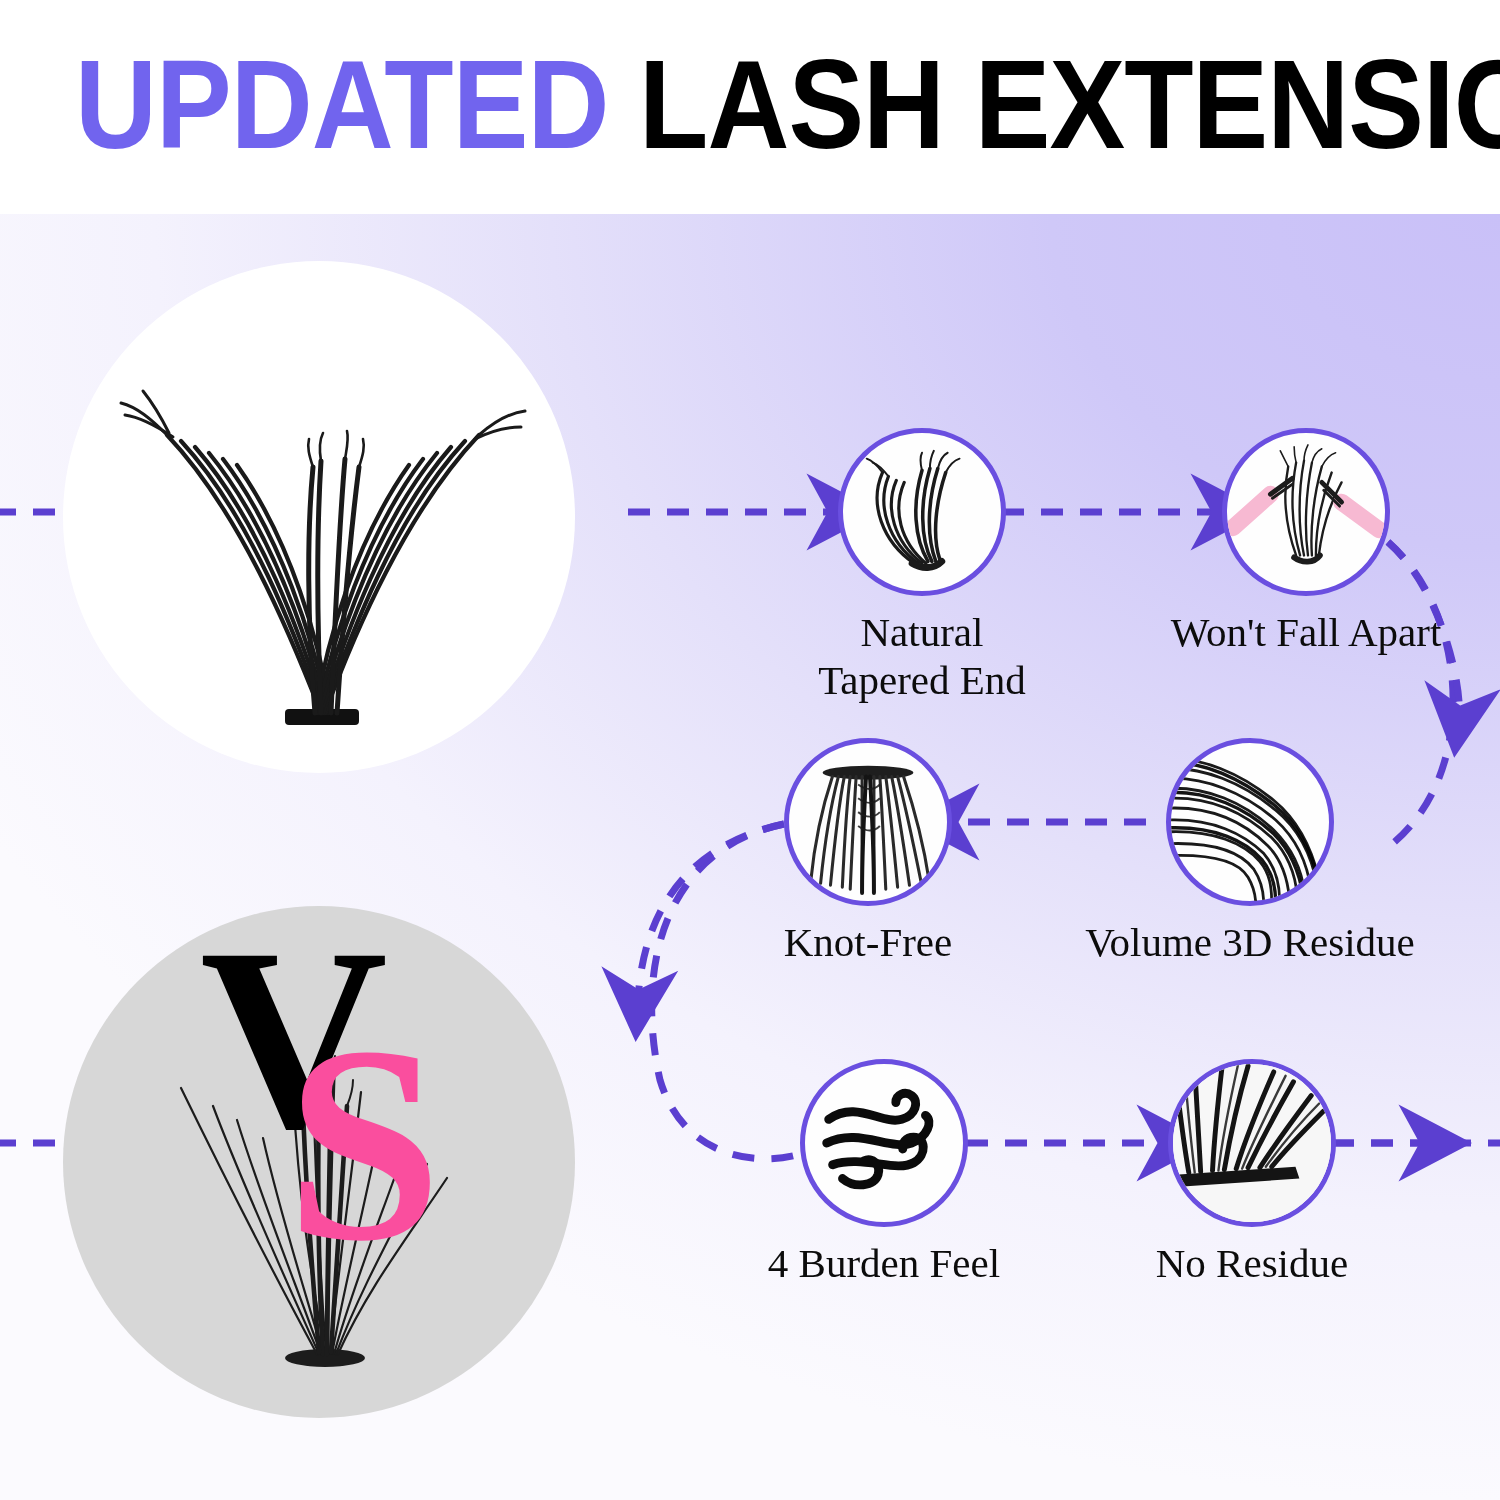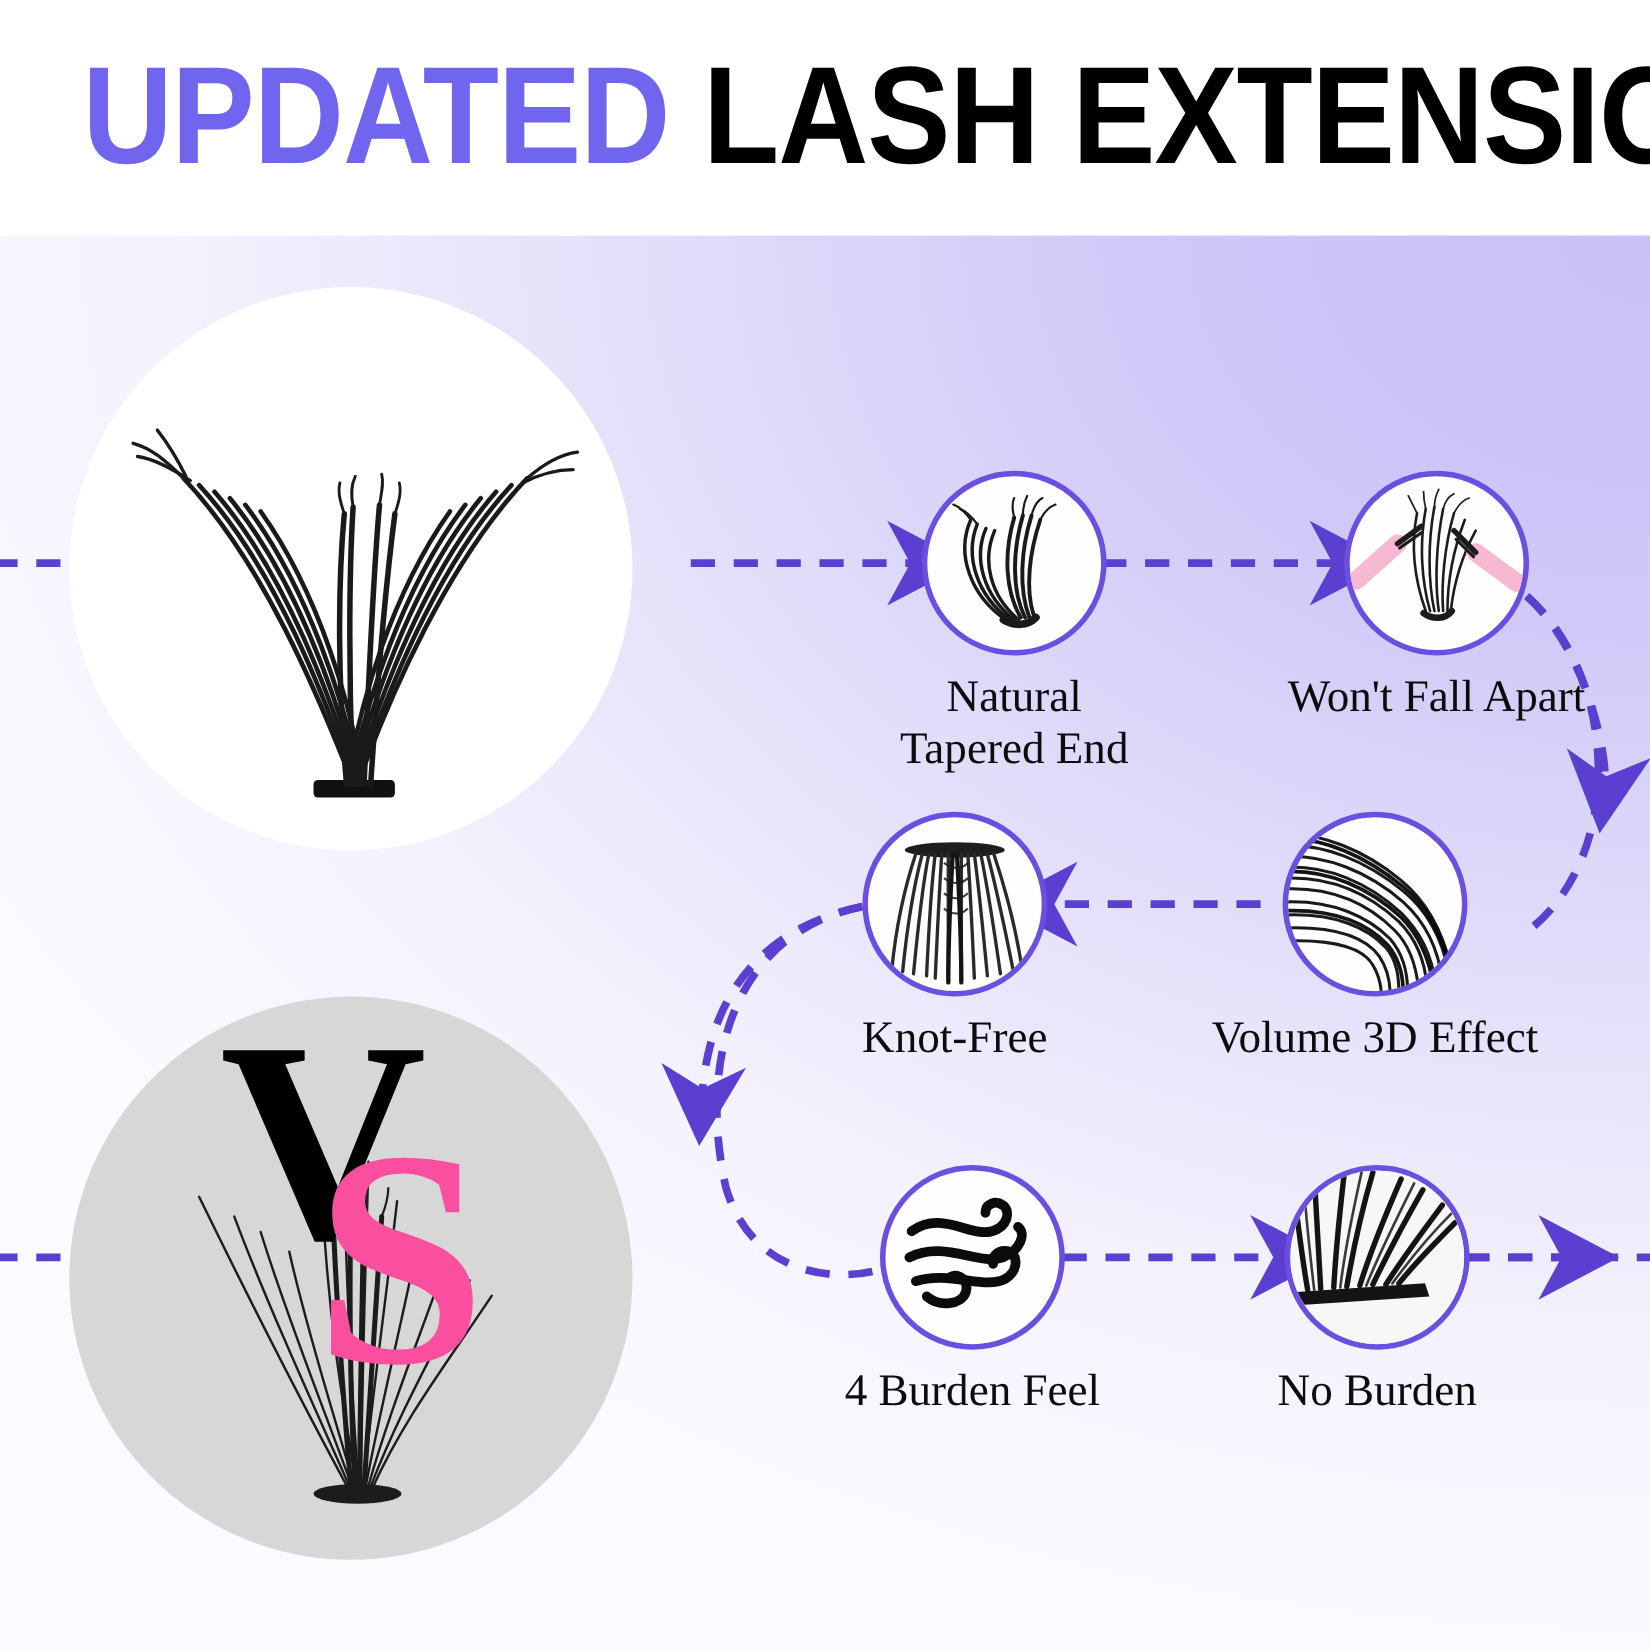--- a/index.html
+++ b/index.html
@@ -342,21 +342,21 @@
             <path d="M-4,102 C46,100 72,112 84,128 C92,140 94,152 94,164"></path>
             <path d="M-4,114 C46,112 70,122 78,136 C84,146 86,156 86,166"></path>
           </g>
           <g stroke="#000" fill="none" stroke-width="3.4" stroke-linecap="round" opacity="0.92">
             <path d="M-4,20 C32,18 72,36 106,64 C128,82 142,108 150,142"></path>
             <path d="M-4,50 C38,48 76,66 104,92 C120,108 130,130 134,156"></path>
             <path d="M-4,86 C46,84 76,100 92,118 C102,130 106,146 106,162"></path>
           </g>
         </svg>
       </div>
-      <div class="cap">Volume 3D Effect</div>
+      <div class="cap">Volume 3D Residue</div>
     </div>
 
     <div class="feat" style="left:800px;top:845px;">
       <div class="bub">
         <svg viewBox="0 0 160 160" width="158" height="158">
           <g stroke="#0b0b0b" fill="none" stroke-width="9" stroke-linecap="round" stroke-linejoin="round">
             <path d="M24,56 C52,36 78,62 98,56 C112,52 116,38 108,32 C101,27 92,31 92,39"></path>
             <path d="M22,80 C54,64 86,88 108,80 C124,74 130,58 122,52"></path>
             <path d="M28,102 C58,92 92,110 110,100 C124,92 122,74 110,74 C102,74 98,80 99,86"></path>
             <path d="M38,116 C50,126 70,124 74,112 C77,102 68,94 60,98"></path>
@@ -384,17 +384,17 @@
             <path d="M100,104 C116,84 134,66 152,48"></path>
           </g>
           <g stroke="#3a3a3a" fill="none" stroke-width="2.4" stroke-linecap="round">
             <path d="M22,110 C18,76 14,40 12,6"></path>
             <path d="M46,108 C50,74 58,36 66,0"></path>
             <path d="M70,106 C82,76 98,44 114,12"></path>
             <path d="M94,104 C110,82 128,60 148,40"></path>
           </g>
         </svg>
       </div>
-      <div class="cap">No Burden</div>
+      <div class="cap">No Residue</div>
     </div>
 
   </div>
 </div>
 
 </body></html>

